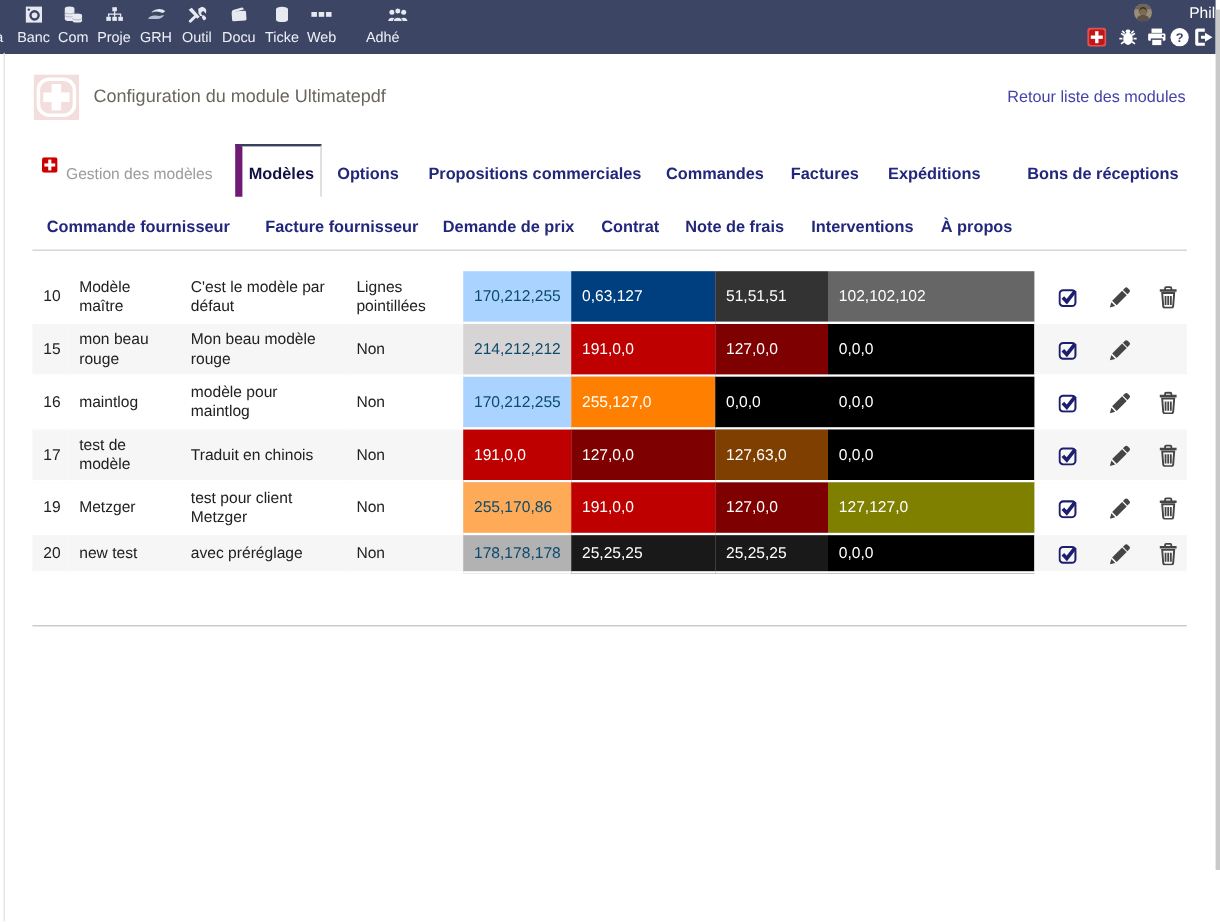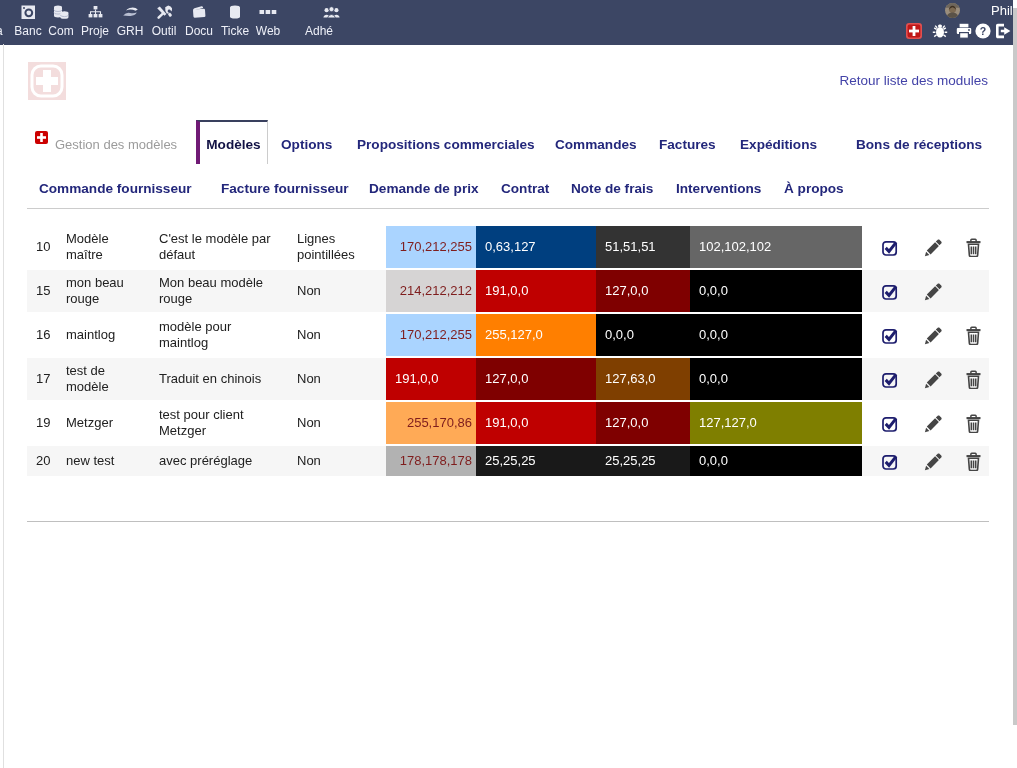--- a/index.html
+++ b/index.html
@@ -23,31 +23,31 @@
 #logo { position:absolute; left:28px; top:62px; width:38px; height:38px; opacity:0.33; }
 #title { position:absolute; left:78px; top:72px; font-size:15px; color:#6a665e; }
 #backlink { position:absolute; right:29px; top:73px; font-size:13.5px; color:#4343a8; }
 
 
 .tab1 { position:absolute; top:137px; font-size:13.6px; font-weight:bold; color:#23277b; white-space:nowrap; }
 .tab2 { position:absolute; top:181px; font-size:13.6px; font-weight:bold; color:#23277b; white-space:nowrap; }
 #tabtitle { position:absolute; left:55px; top:137px; font-size:13px; color:#9b9b9b; }
 #miniflag { position:absolute; left:35px; top:131px; width:13px; height:13px; }
 #activetab { position:absolute; left:196px; top:120px; width:72px; height:44px; background:#fff;
-  border-top:2px solid #39405e; border-left:4px solid #701a75; border-right:1px solid #ccc; }
+  border-top:2px solid #39405e; border-left:6px solid #701a75; border-right:1px solid #ccc; }
 #activetab span { display:block; text-align:center; margin-top:15px; font-size:13.6px; font-weight:bold; color:#111144; }
 #tabline { position:absolute; left:27px; top:208px; width:962px; height:1px; background:#ccc; }
 
 
 #tbl { position:absolute; left:27px; top:226px; width:962px; border-collapse:separate; border-spacing:0; font-size:13px; line-height:16px; color:#212121; }
 #tbl th { border-bottom:2px solid #fff; background:#e0e0e0; font-weight:normal; text-align:left; vertical-align:middle; padding:4px 4px 4px 9px; color:#333; height:44px; }
 #tbl td { vertical-align:middle; padding:4px 4px 4px 9px; border-bottom:2px solid #fff; }
 #tbl tr.odd td { background:#f6f6f6; }
 #tbl td.c { color:#fff; }
-#tbl td.cd { color:#7f1d1d;text-align:right; }
+#tbl td.cd { color:#0c4a6e; }
 .icn { display:inline-block; vertical-align:middle; }
 td.acts { padding-left:20px !important; white-space:nowrap; }
 td.acts .icn { margin-right:0; }
 td.acts .icn.pen { margin-left:24px; } td.acts .icn.tra { margin-left:22px; }
 </style>
 </head>
 <body>
 <div id="page">
   <div id="topbar">
     <div class="lfrag">à</div>
@@ -185,20 +185,21 @@
         </svg></span>
   </div>
   <div id="vline"></div>
 
   <svg id="logo" viewBox="0 0 38 38">
       <rect x="0" y="0" width="38" height="38" rx="0" fill="#d99"></rect>
       <rect x="4" y="4" width="30" height="30" rx="9" fill="none" stroke="#fff" stroke-width="3"></rect>
       <rect x="15" y="8" width="8" height="22" fill="#fff"></rect>
       <rect x="8" y="15" width="22" height="8" fill="#fff"></rect>
     </svg>
+  <div id="title">Configuration du module Ultimatepdf</div>
   <div id="backlink">Retour liste des modules</div>
 
   <svg id="miniflag" viewBox="0 0 13 13">
       <rect width="13" height="13" rx="2" fill="#c00"></rect>
       <rect x="5.2" y="2" width="2.6" height="9" fill="#fff"></rect>
       <rect x="2" y="5.2" width="9" height="2.6" fill="#fff"></rect>
     </svg>
   <div id="tabtitle">Gestion des modèles</div>
   <div id="activetab">
       <span>Modèles</span>

